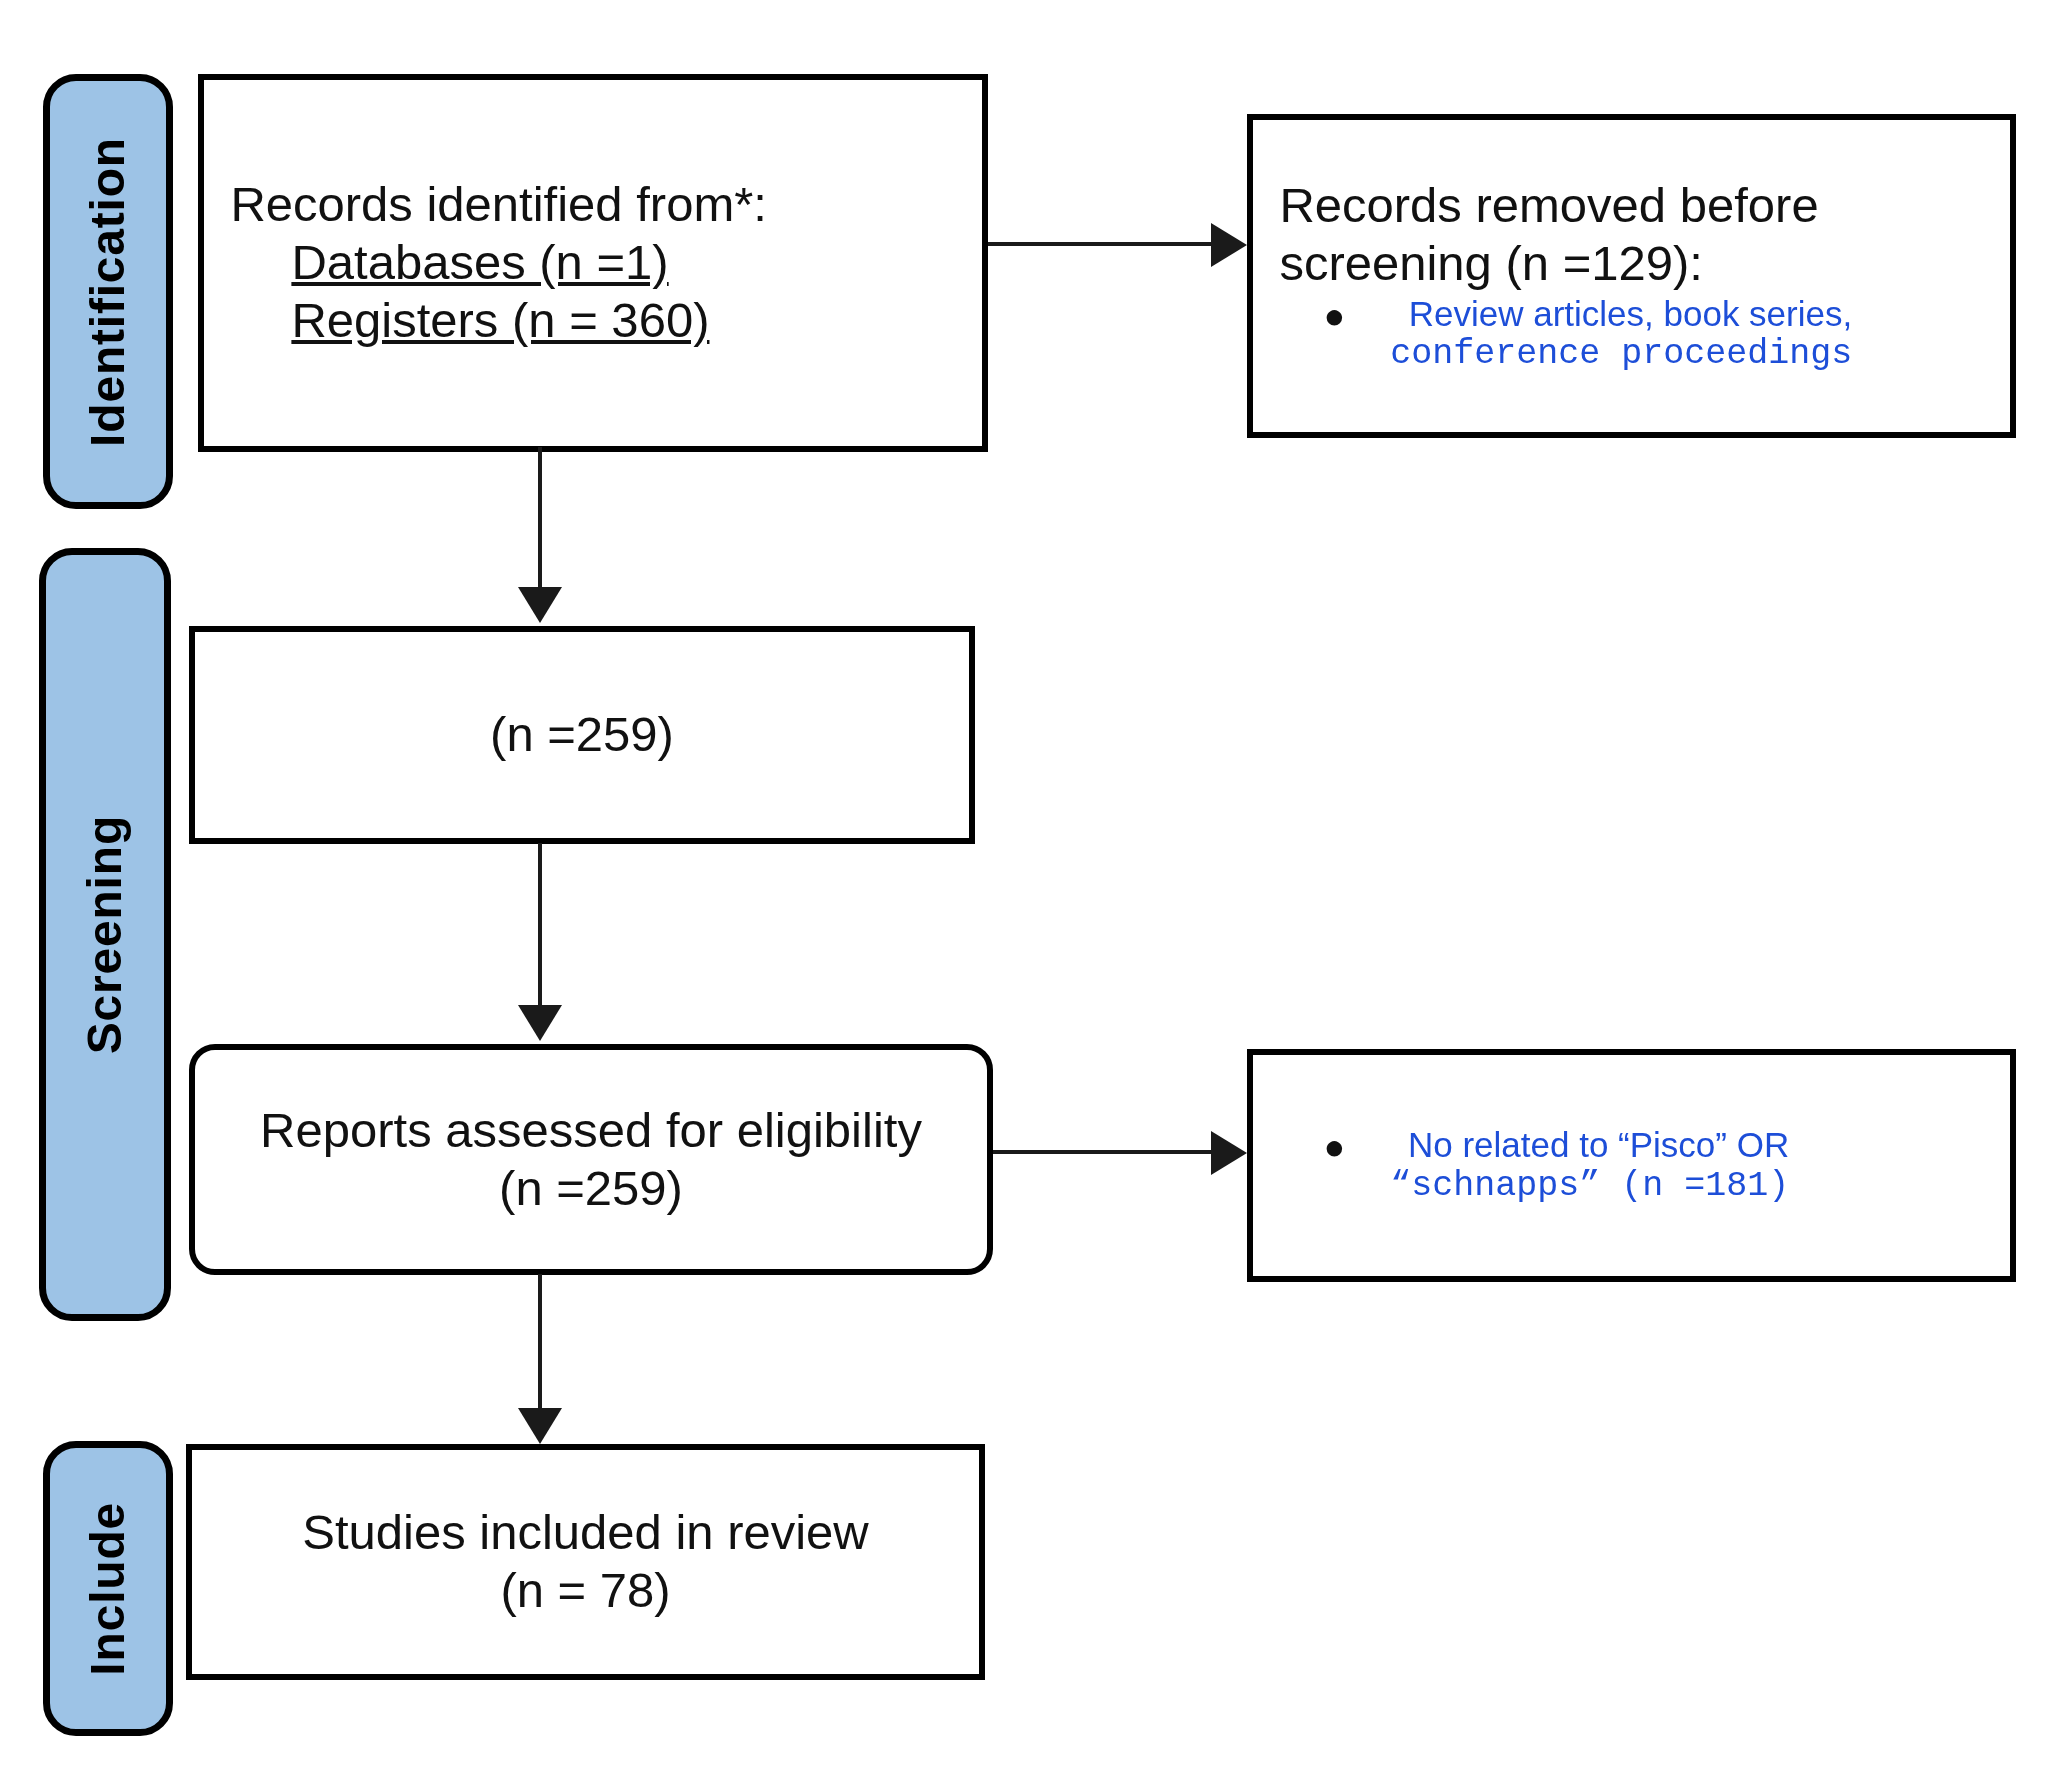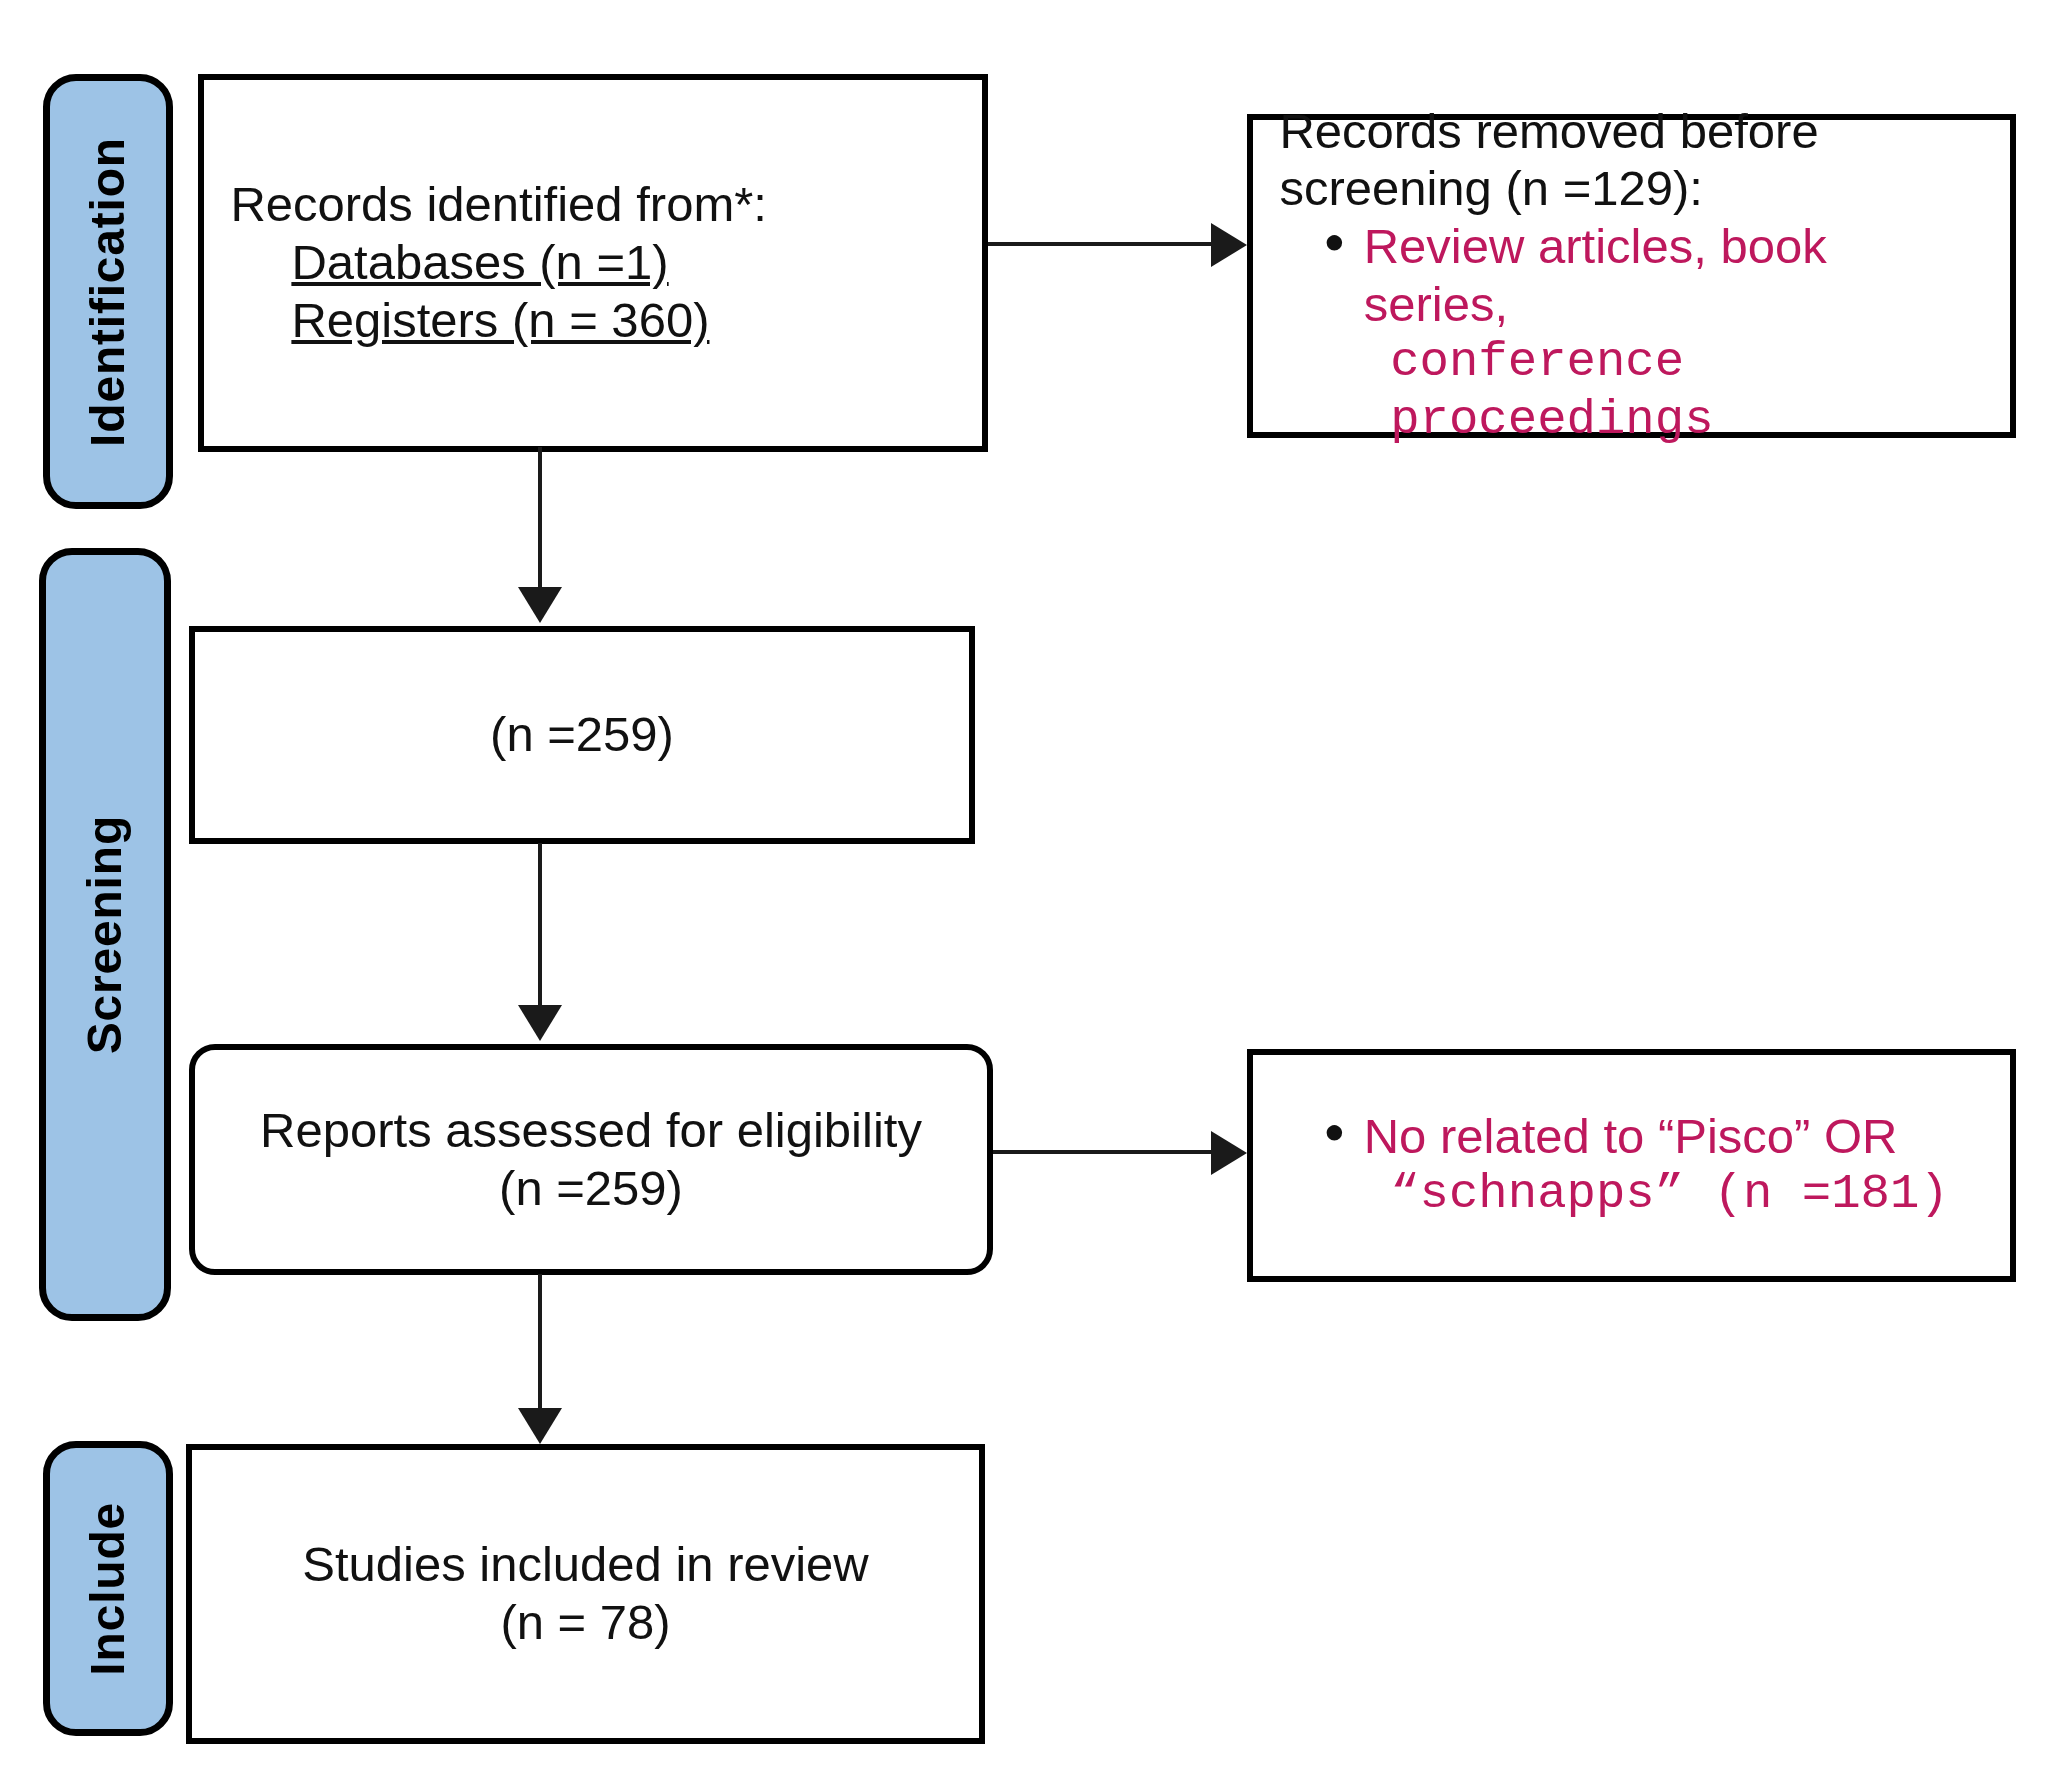--- a/index.html
+++ b/index.html
@@ -61,23 +61,24 @@
     padding-left:44px;
   }
   .bullet-dot{
     font-size:36px;
     line-height:1.28;
     padding-right:18.6px;
     flex:0 0 auto;
     color:#111111;
   }
   .bullet-text{
-    font-size:49px;
+    font-size:35px;
     line-height:1.18;
-    color:#be185d;
+    color:#1d4ed8;
+    text-align:right;
   }
   .bullet-text .cont{display:block;padding-left:26.4px;font-family:Liberation Mono, monospace;}
   
   .v-line{
     position:absolute;
     width:3.9px;
     background:#1a1a1a;
   }
   .v-head{
     position:absolute;
@@ -156,21 +157,21 @@
       <div class="bullet-row">
         <span class="bullet-dot">●</span>
         <span class="bullet-text">
           <span>No related to “Pisco” OR</span>
           <span class="cont">“schnapps” (n =181)</span>
         </span>
       </div>
     </div>
   </div>
 
-  <div class="box" style="left:186px; top:1444px; width:799px; height:300px;">
+  <div class="box" style="left:186px; top:1444px; width:799px; height:236px;">
     <div class="box-inner">
       <div class="line center">Studies included in review</div>
       <div class="line center">(n = 78)</div>
     </div>
   </div>
 
   <div class="h-line" style="left:988px; top:242px; width:224px;"></div>
   <div class="h-head" style="left:1211px; top:223px;"></div>
 
   <div class="v-line" style="left:538px; top:447px; width:3.9px; height:145px;"></div>

